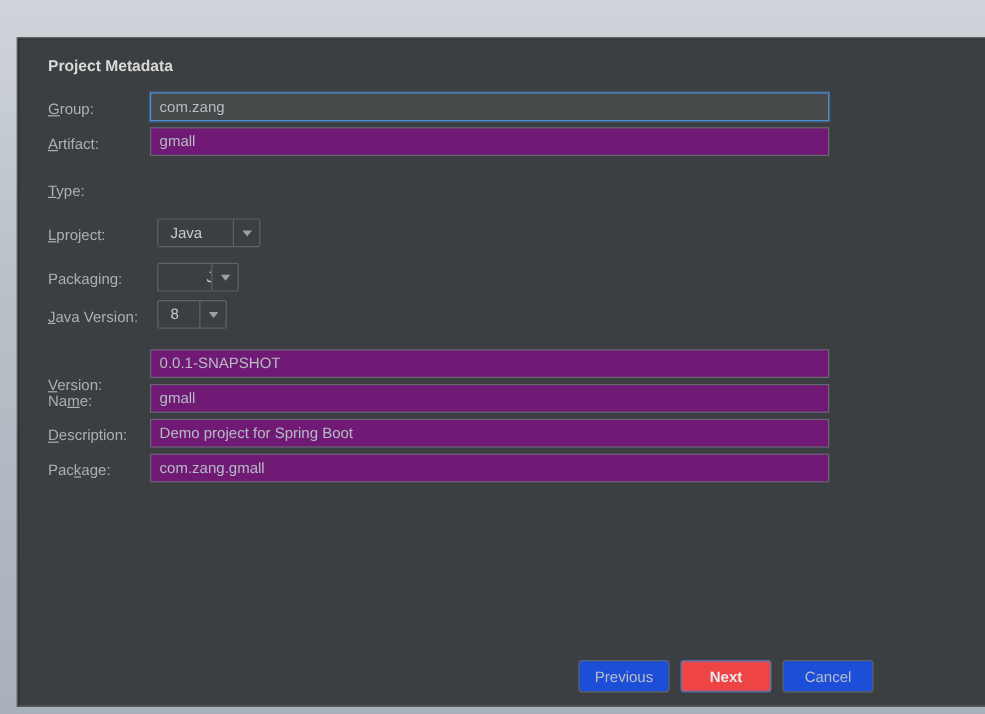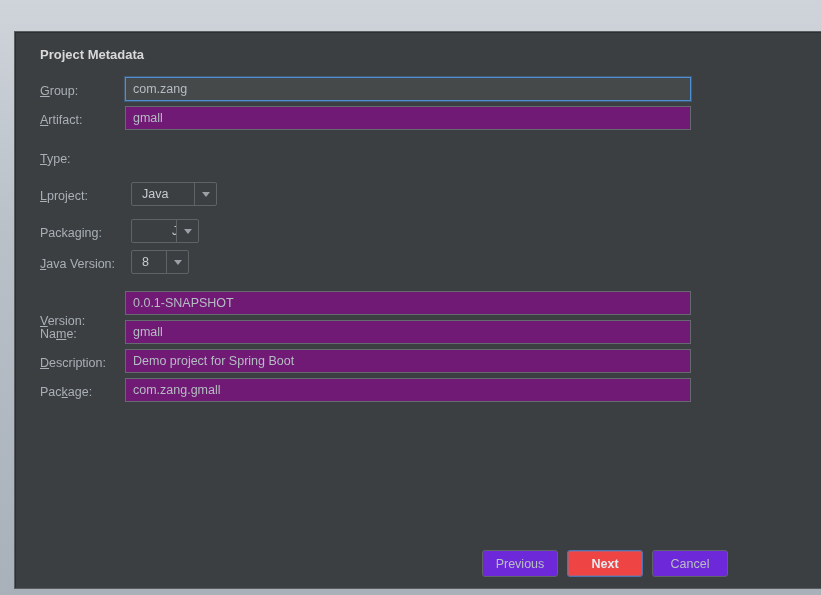--- a/index.html
+++ b/index.html
@@ -177,21 +177,21 @@
     border-right: 4.5px solid transparent;
     border-top: 5px solid #9aa0a6;
   }
 
   
   .btn {
     position: absolute;
     box-sizing: border-box;
     height: 27px;
     border-radius: 3px;
-    background: #6d28d9;
+    background: #1d4ed8;
     border: 1px solid #5e6366;
     color: #b9bfc4;
     font-size: 12.5px;
     font-family: "Liberation Sans", sans-serif;
     display: flex;
     align-items: center;
     justify-content: center;
     cursor: pointer;
   }
   .btn.default {

